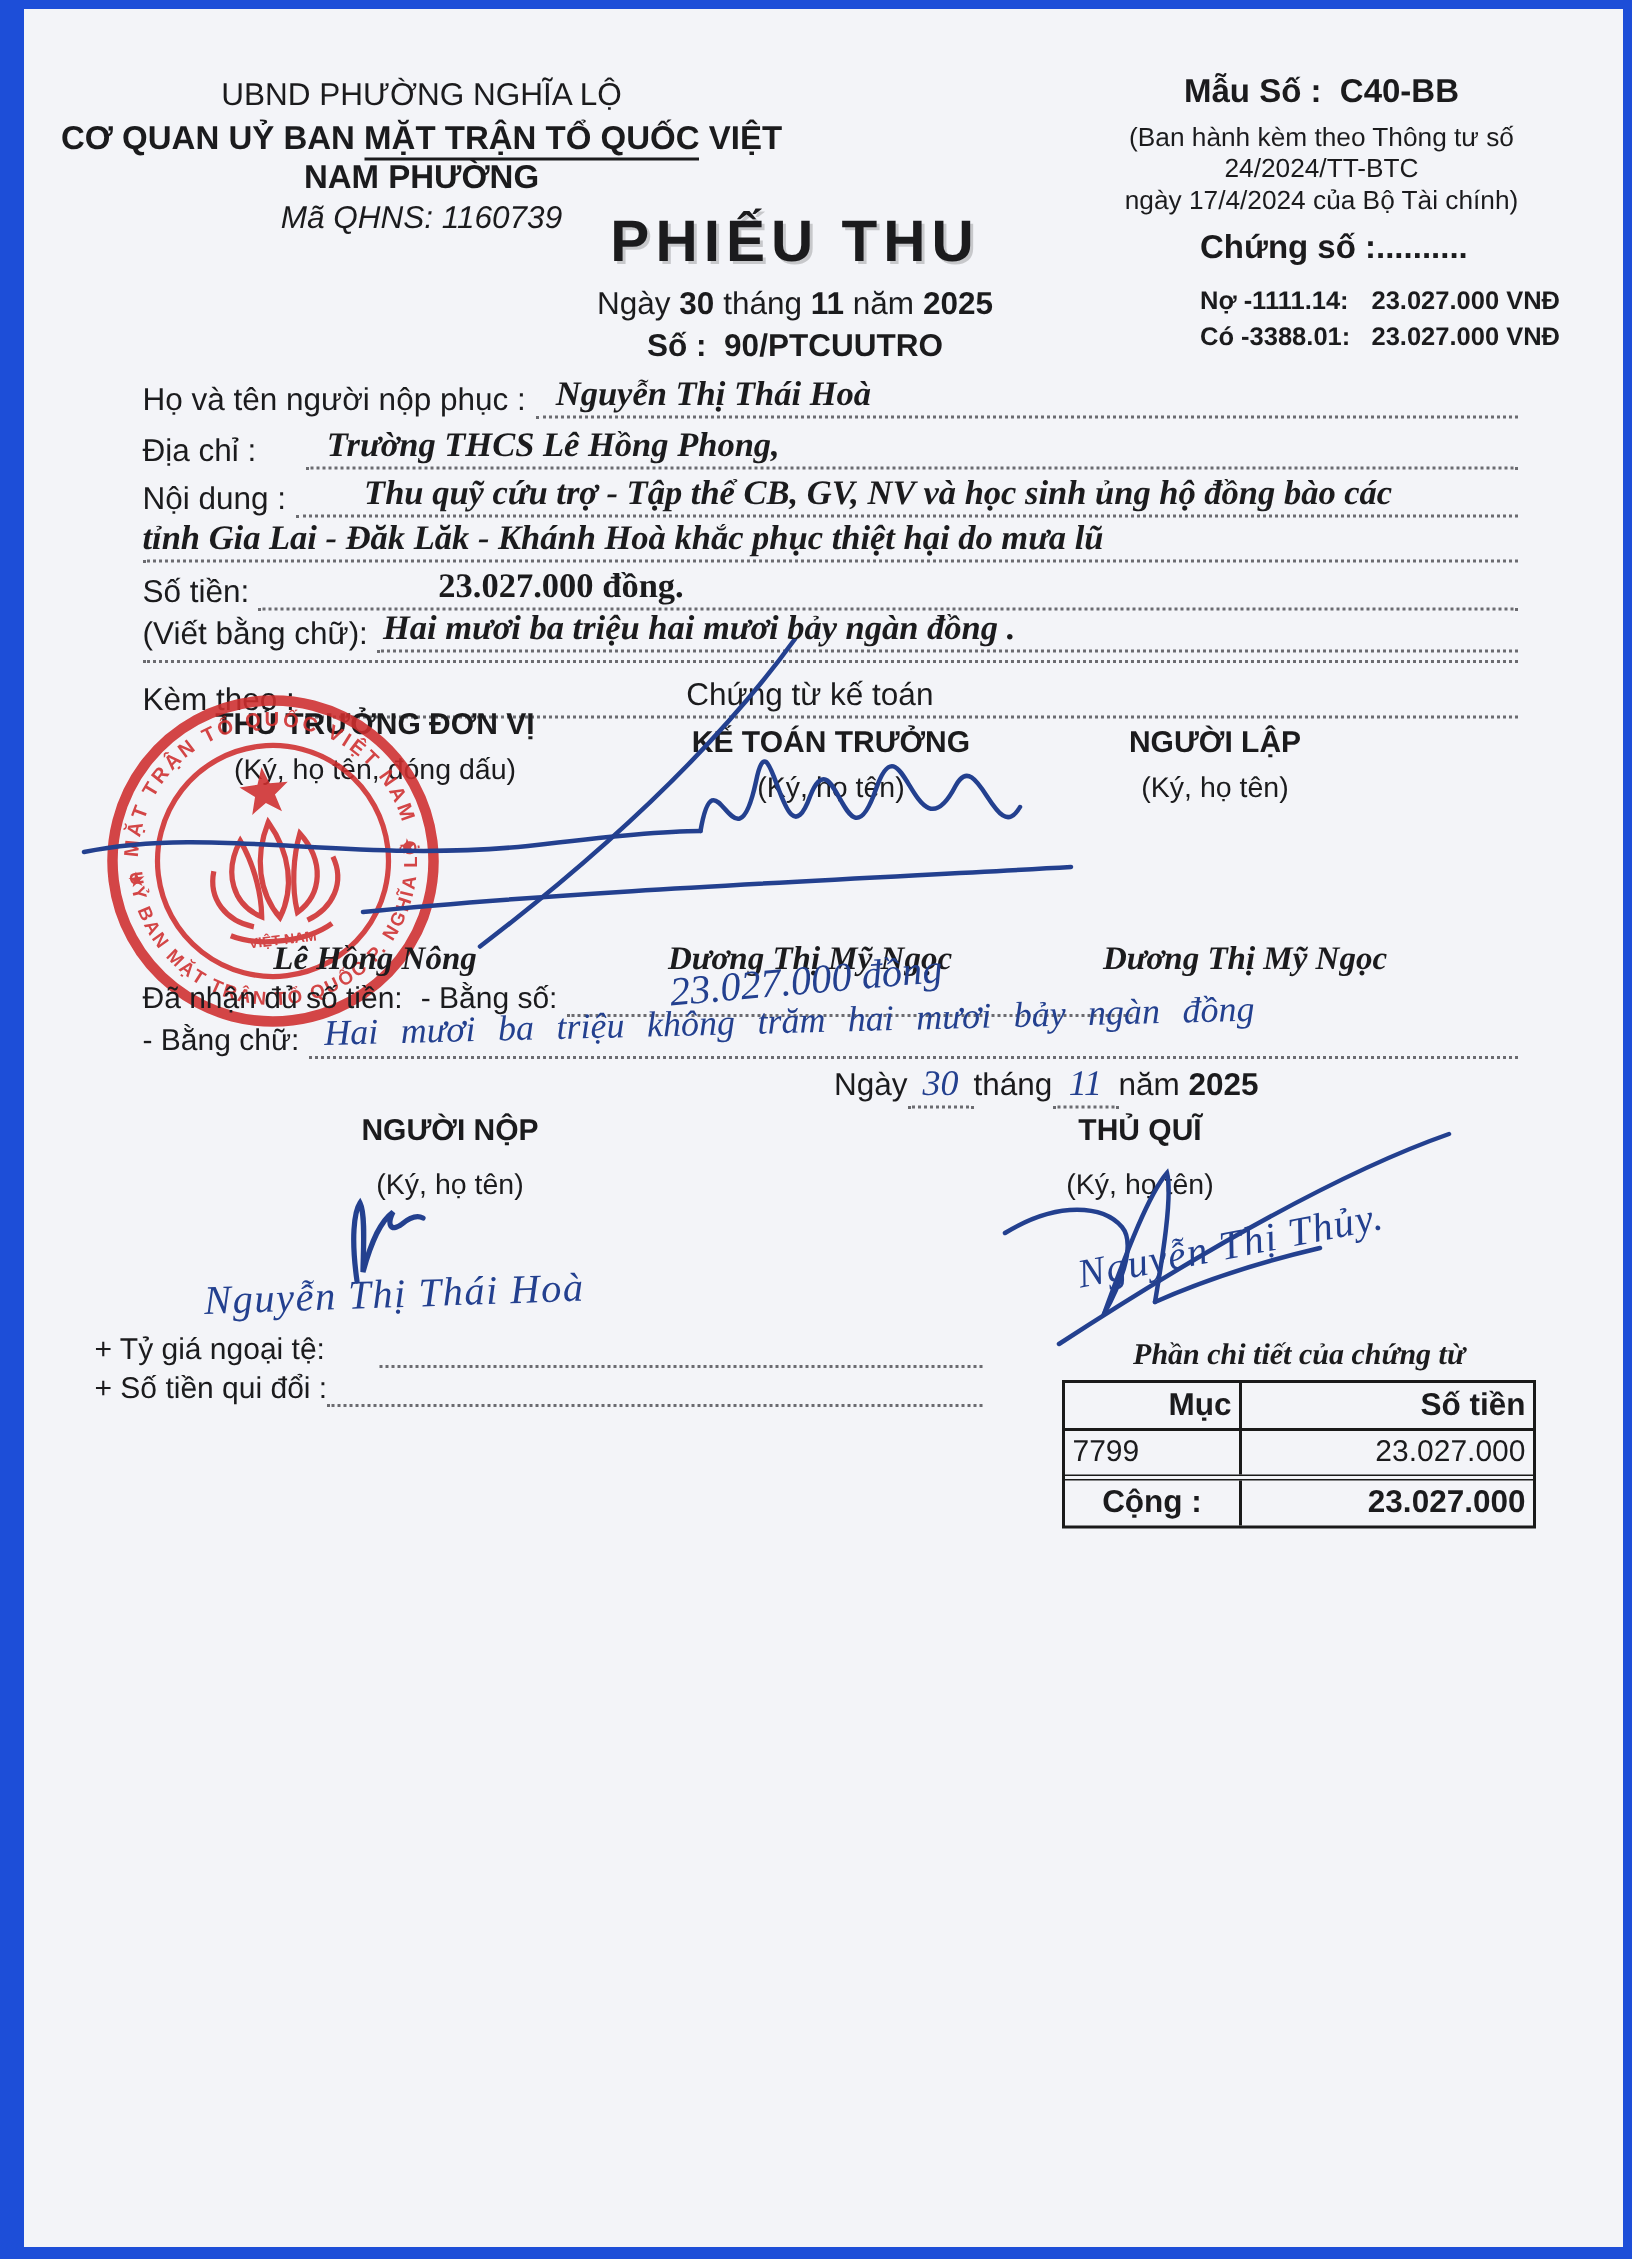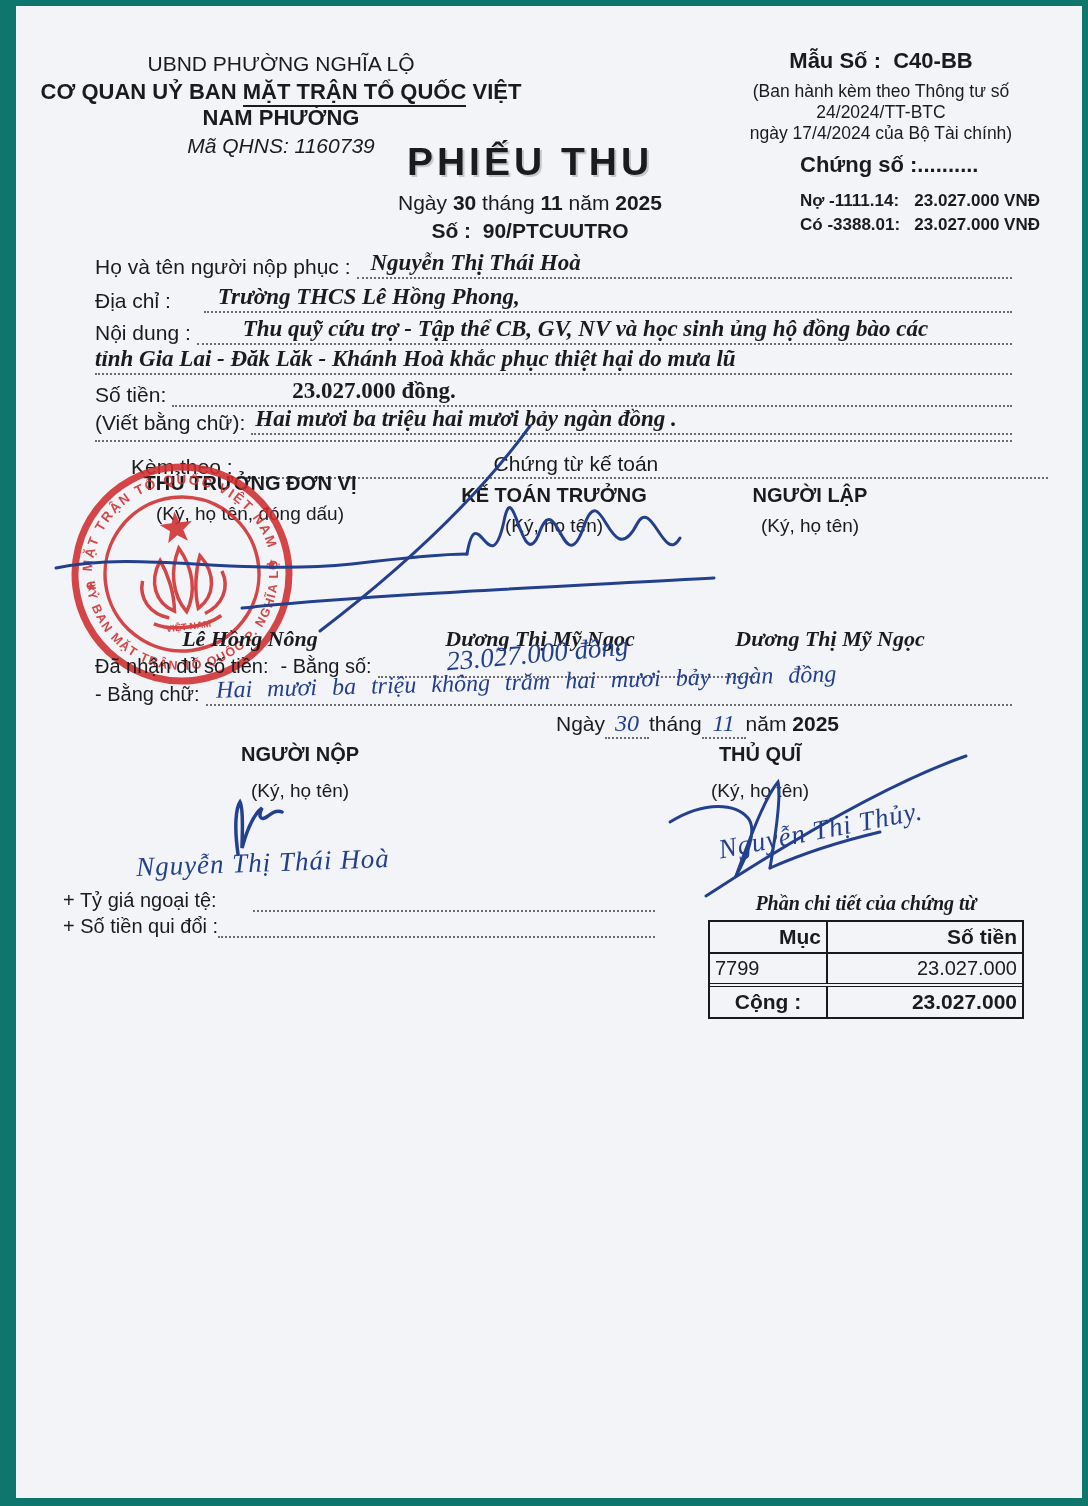--- a/index.html
+++ b/index.html
@@ -1,16 +1,16 @@
 <!DOCTYPE html>
 <html><head>
 <meta charset="utf-8">
 <style>
   html,body{margin:0;padding:0;background:#0d0d0d;}
-  .stage{position:relative;width:1088px;height:1506px;background:#0f766e;overflow:hidden;
+  .stage{position:relative;width:1088px;height:1506px;background:#1d4ed8;overflow:hidden;
          font-family:"Liberation Sans",sans-serif;color:#1b1b1d;}
   .paper{position:absolute;left:16px;top:6px;width:1066px;height:1492px;background:#f3f4f8;}
   .abs{position:absolute;}
   .ctr{text-align:center;}
   .sans{font-family:"Liberation Sans",sans-serif;}
   .serifv{font-family:"Liberation Serif",serif;font-weight:bold;font-style:italic;}
   .hand{font-family:"Liberation Serif",serif;font-style:italic;color:#23408f;}
   .fieldrow{display:flex;align-items:flex-end;}
   .flabel{white-space:nowrap;font-size:21px;padding-right:6px;line-height:1.2;}
   .fval{flex:1;border-bottom:2px dotted #6b6b70;font-size:23px;line-height:1.15;padding-bottom:1px;}
@@ -93,21 +93,21 @@
   </div>
   <div class="abs fieldrow" style="left:79px;top:372px;width:917px;">
     <span class="flabel">Số tiền:</span>
     <span class="fval serifv" style="padding-left:120px;font-style:normal;">23.027.000 đồng.</span>
   </div>
   <div class="abs fieldrow" style="left:79px;top:400px;width:917px;">
     <span class="flabel">(Viết bằng chữ):</span>
     <span class="fval serifv" style="padding-left:4px;">Hai mươi ba triệu hai mươi bảy ngàn đồng .</span>
   </div>
   <div class="abs" style="left:79px;top:416px;width:917px;height:18px;border-bottom:2px dotted #6b6b70;"></div>
-  <div class="abs fieldrow" style="left:79px;top:446px;width:917px;margin-left:36px;">
+  <div class="abs fieldrow" style="left:79px;top:446px;width:917px;">
     <span class="flabel">Kèm theo :</span>
     <span class="fval sans" style="padding-left:255px;font-size:21px;">Chứng từ kế toán</span>
   </div>
 
   <div class="abs ctr" style="left:84px;top:466px;width:300px;">
     <div class="sigtitle">THỦ TRƯỞNG ĐƠN VỊ</div>
     <div class="sigsub" style="margin-top:8px;">(Ký, họ tên, đóng dấu)</div>
   </div>
   <div class="abs ctr" style="left:388px;top:478px;width:300px;">
     <div class="sigtitle">KẾ TOÁN TRƯỞNG</div>

